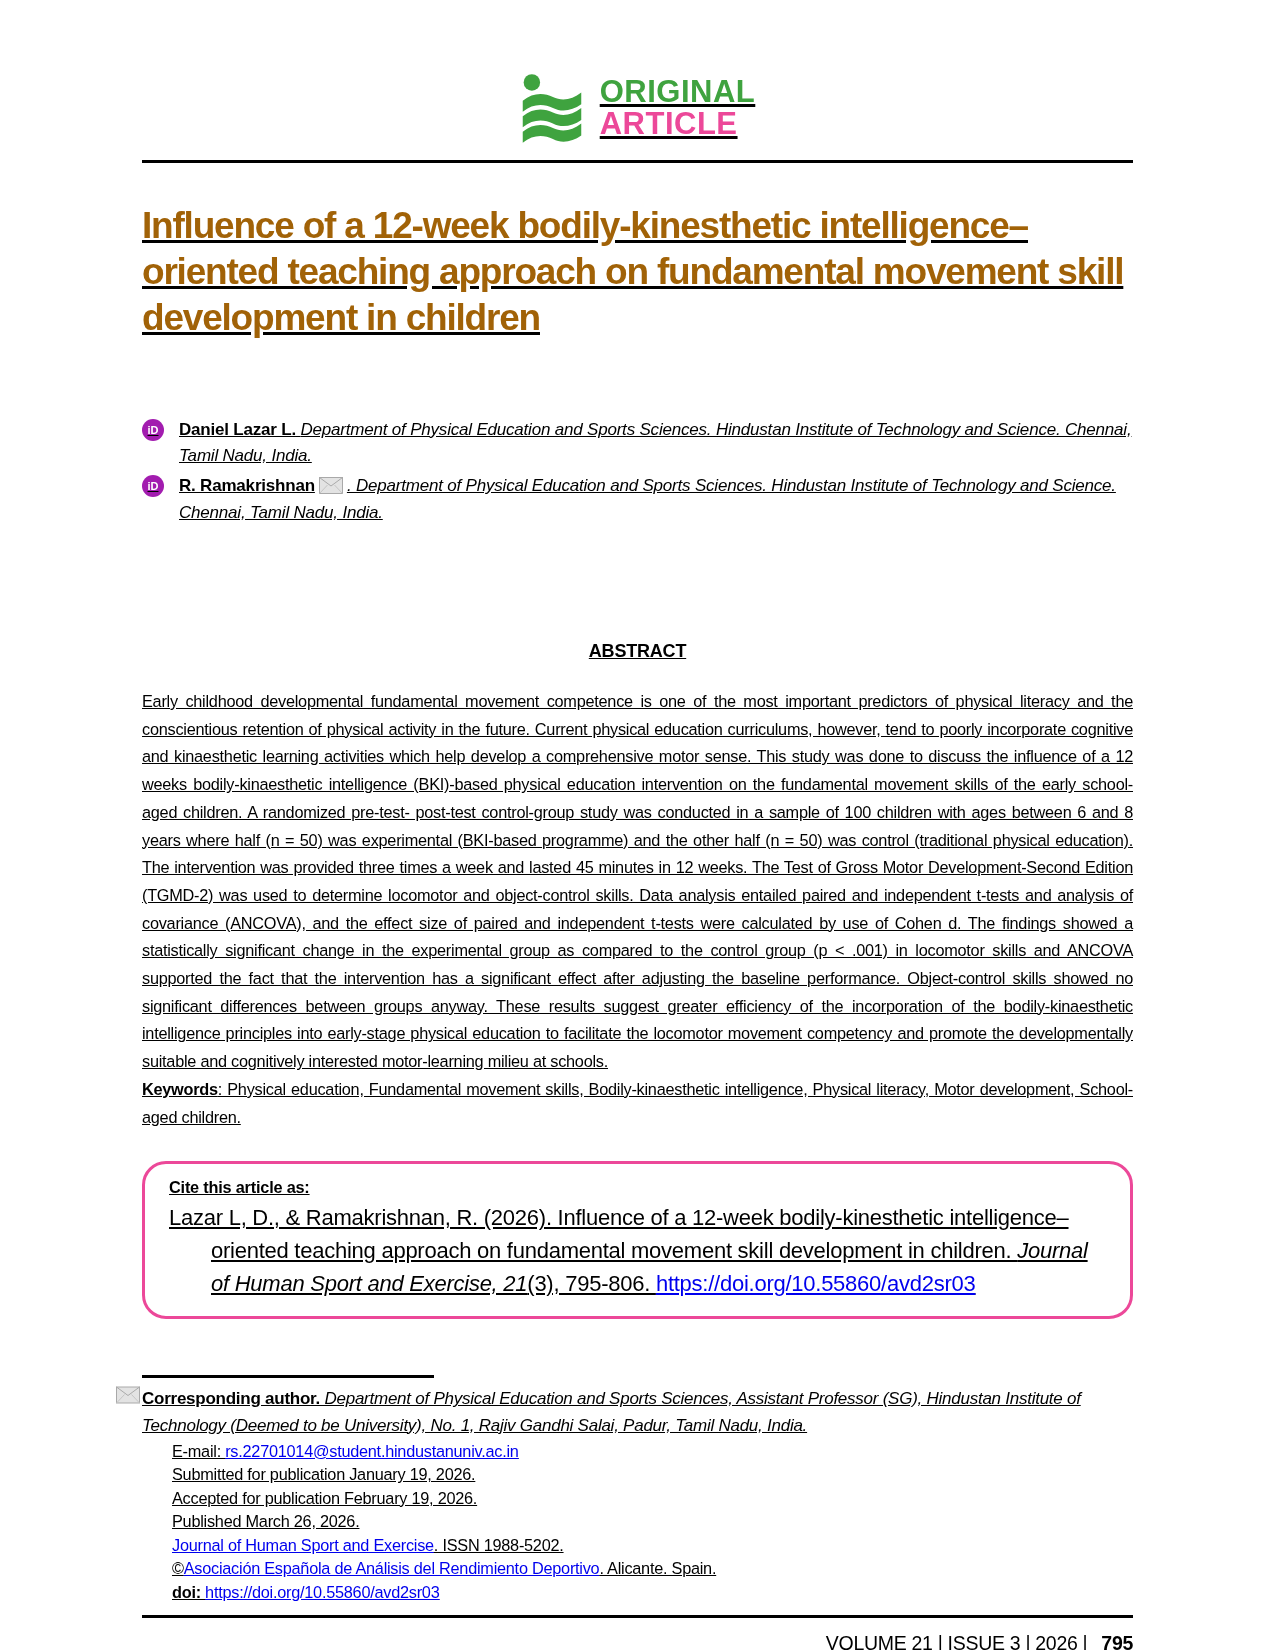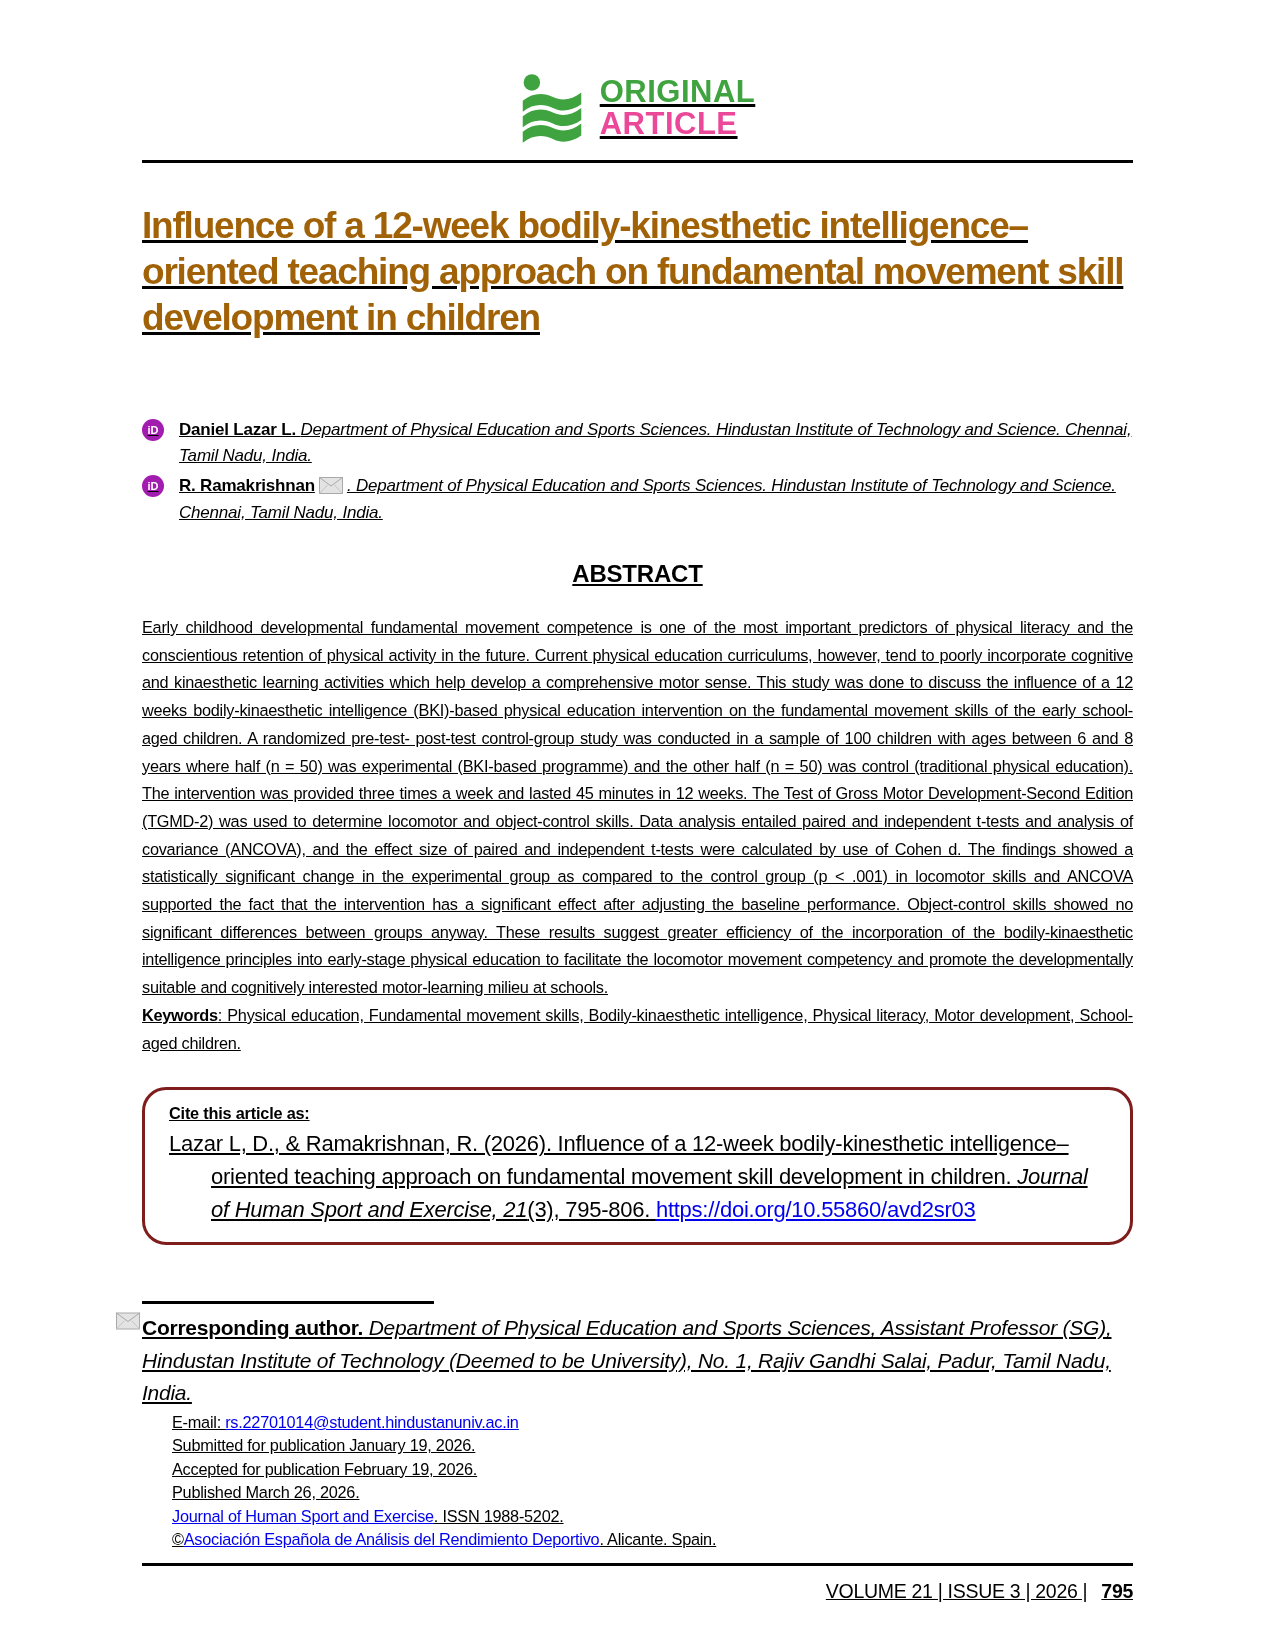--- a/index.html
+++ b/index.html
@@ -40,47 +40,47 @@
     background:#a21caf; color:#fff;
     font-size:11px; font-weight:bold; font-style:normal;
     display:flex; align-items:center; justify-content:center;
     margin-right:15px; margin-top:2px;
   }
   .author-text { font-size:17px; line-height:1.55; font-style:italic; letter-spacing:-0.2px; }
   .author-name { font-style:normal; font-weight:bold; }
   .envelope-icon { display:inline-block; vertical-align:-3px; margin:0 4px; }
 
   
-  .abstract-heading { margin-top:34px; text-align:center; font-weight:bold; font-size:24px; letter-spacing:-0.2px; }
+  .abstract-heading { margin-top:115px; text-align:center; font-weight:bold; font-size:18px; letter-spacing:-0.2px; }
   .abstract-body {
     margin-top:26px;
     font-size:16.3px; line-height:1.7; letter-spacing:-0.25px;
     text-align:justify;
   }
   .keywords { font-size:16.3px; line-height:1.7; letter-spacing:-0.25px; text-align:justify; }
   .keywords b { letter-spacing:-0.25px; }
 
   
   .cite-box {
     margin-top:30px;
-    border:3px solid #7f1d1d; border-radius:24px;
+    border:3px solid #ec4899; border-radius:24px;
     padding:14px 24px 16px 24px;
   }
   .cite-heading { font-weight:bold; font-size:16.3px; letter-spacing:-0.2px; }
   .cite-text {
     margin-top:4px;
     font-size:22px; line-height:1.5; letter-spacing:-0.25px;
     padding-left:42px; text-indent:-42px;
   }
   .italic { font-style:italic; }
   a.link { color:#0000EE; text-decoration:underline; cursor:pointer; }
 
   
   .footnote-rule { border:none; border-top:3px solid #000; width:292px; margin-top:56px; }
-  .corresponding { position:relative; margin-top:8px; font-size:21px; line-height:1.55; letter-spacing:-0.25px; }
+  .corresponding { position:relative; margin-top:8px; font-size:17px; line-height:1.55; letter-spacing:-0.25px; }
   .corresponding .mail-abs { position:absolute; left:-26px; top:0px; }
   .corr-rest { font-style:italic; }
   .foot-details { margin-left:30px; font-size:16.3px; line-height:1.32; letter-spacing:-0.25px; }
   .foot-details p { margin:2px 0; }
 
   
   .bottom-rule { border:none; border-top:3px solid #000; margin-top:12px; }
   .volume-line { margin-top:14px; text-align:right; font-size:19.5px; letter-spacing:-0.3px; }
   .page-number { font-weight:bold; margin-left:14px; }
 </style>
@@ -139,19 +139,20 @@
         </svg>
       <b>Corresponding author.</b><span class="corr-rest"> Department of Physical Education and Sports Sciences, Assistant Professor (SG), Hindustan Institute of Technology (Deemed to be University), No. 1, Rajiv Gandhi Salai, Padur, Tamil Nadu, India.</span>
     </p>
     <div class="foot-details">
       <p><span>E-mail: </span><a class="link">rs.22701014@student.hindustanuniv.ac.in</a></p>
       <p>Submitted for publication January 19, 2026.</p>
       <p>Accepted for publication February 19, 2026.</p>
       <p>Published March 26, 2026.</p>
       <p><a class="link">Journal of Human Sport and Exercise</a><span>. ISSN 1988-5202.</span></p>
       <p><span>©</span><a class="link">Asociación Española de Análisis del Rendimiento Deportivo</a><span>. Alicante. Spain.</span></p>
+      <p><b>doi: </b><a class="link">https://doi.org/10.55860/avd2sr03</a></p>
     </div>
 
     <hr class="bottom-rule">
     <p class="volume-line"><span>VOLUME 21 | ISSUE 3 | 2026 |</span><span class="page-number">795</span></p>
 
   </div>
 </div>
 
 </body></html>

